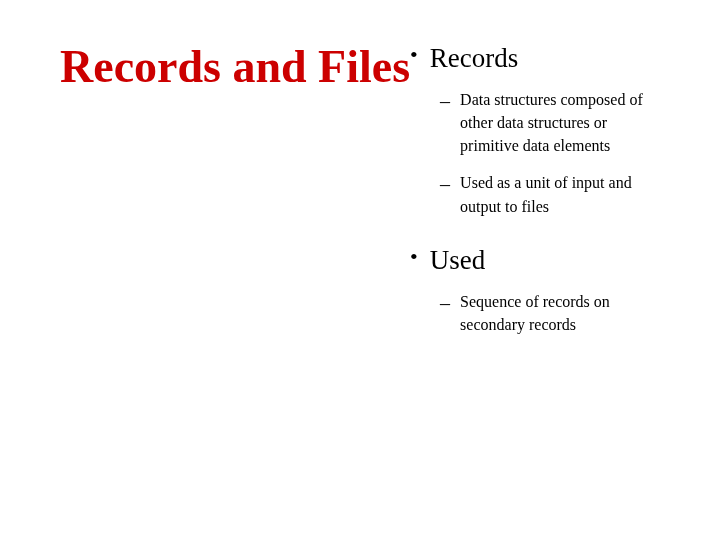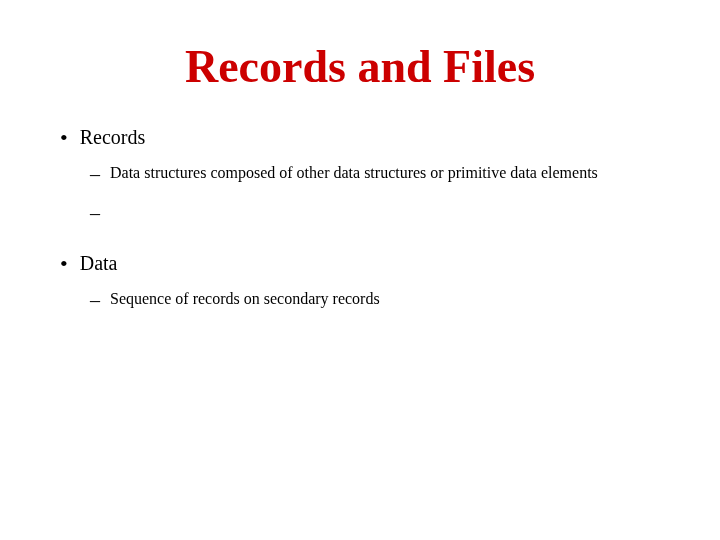--- a/index.html
+++ b/index.html
@@ -15,21 +15,20 @@
       font-family: 'Comic Sans MS', 'Chalkboard SE', cursive;
       overflow: hidden;
     }
 
     .slide {
       width: 720px;
       height: 540px;
       background: #ffffff;
       padding: 40px 60px;
       display: flex;
-      flex-direction: column;
     }
 
     .title {
       text-align: center;
       font-size: 46px;
       font-weight: bold;
       color: #cc0000;
       margin-bottom: 30px;
       font-family: 'Comic Sans MS', 'Chalkboard SE', cursive;
     }
@@ -49,21 +48,21 @@
 
     .bullet-dot {
       font-size: 22px;
       color: #000000;
       margin-right: 12px;
       margin-top: 2px;
       flex-shrink: 0;
     }
 
     .bullet-text {
-      font-size: 20px;
+      font-size: 27px;
       color: #000000;
       font-family: 'Comic Sans MS', 'Chalkboard SE', cursive;
       line-height: 1.4;
     }
 
     .sub-items {
       margin-left: 30px;
       margin-top: 8px;
       margin-bottom: 8px;
       display: flex;
@@ -109,28 +108,29 @@
         <span class="bullet-dot">•</span>
         <span class="bullet-text">Records</span>
       </div>
       <div class="sub-items">
         <div class="sub-item">
           <span class="sub-dash">–</span>
           <span class="sub-text">Data structures composed of other data structures or primitive data elements</span>
         </div>
         <div class="sub-item">
           <span class="sub-dash">–</span>
+          <span class="sub-text">Used as a unit of input and output to files</span>
         </div>
       </div>
     </div>
 
     <div class="main-bullet-group">
       <div class="bullet-item">
         <span class="bullet-dot">•</span>
-        <span class="bullet-text">Data</span>
+        <span class="bullet-text">Used</span>
       </div>
       <div class="sub-items">
         <div class="sub-item">
           <span class="sub-dash">–</span>
           <span class="sub-text">Sequence of records on secondary records</span>
         </div>
       </div>
     </div>
 
   </div>

